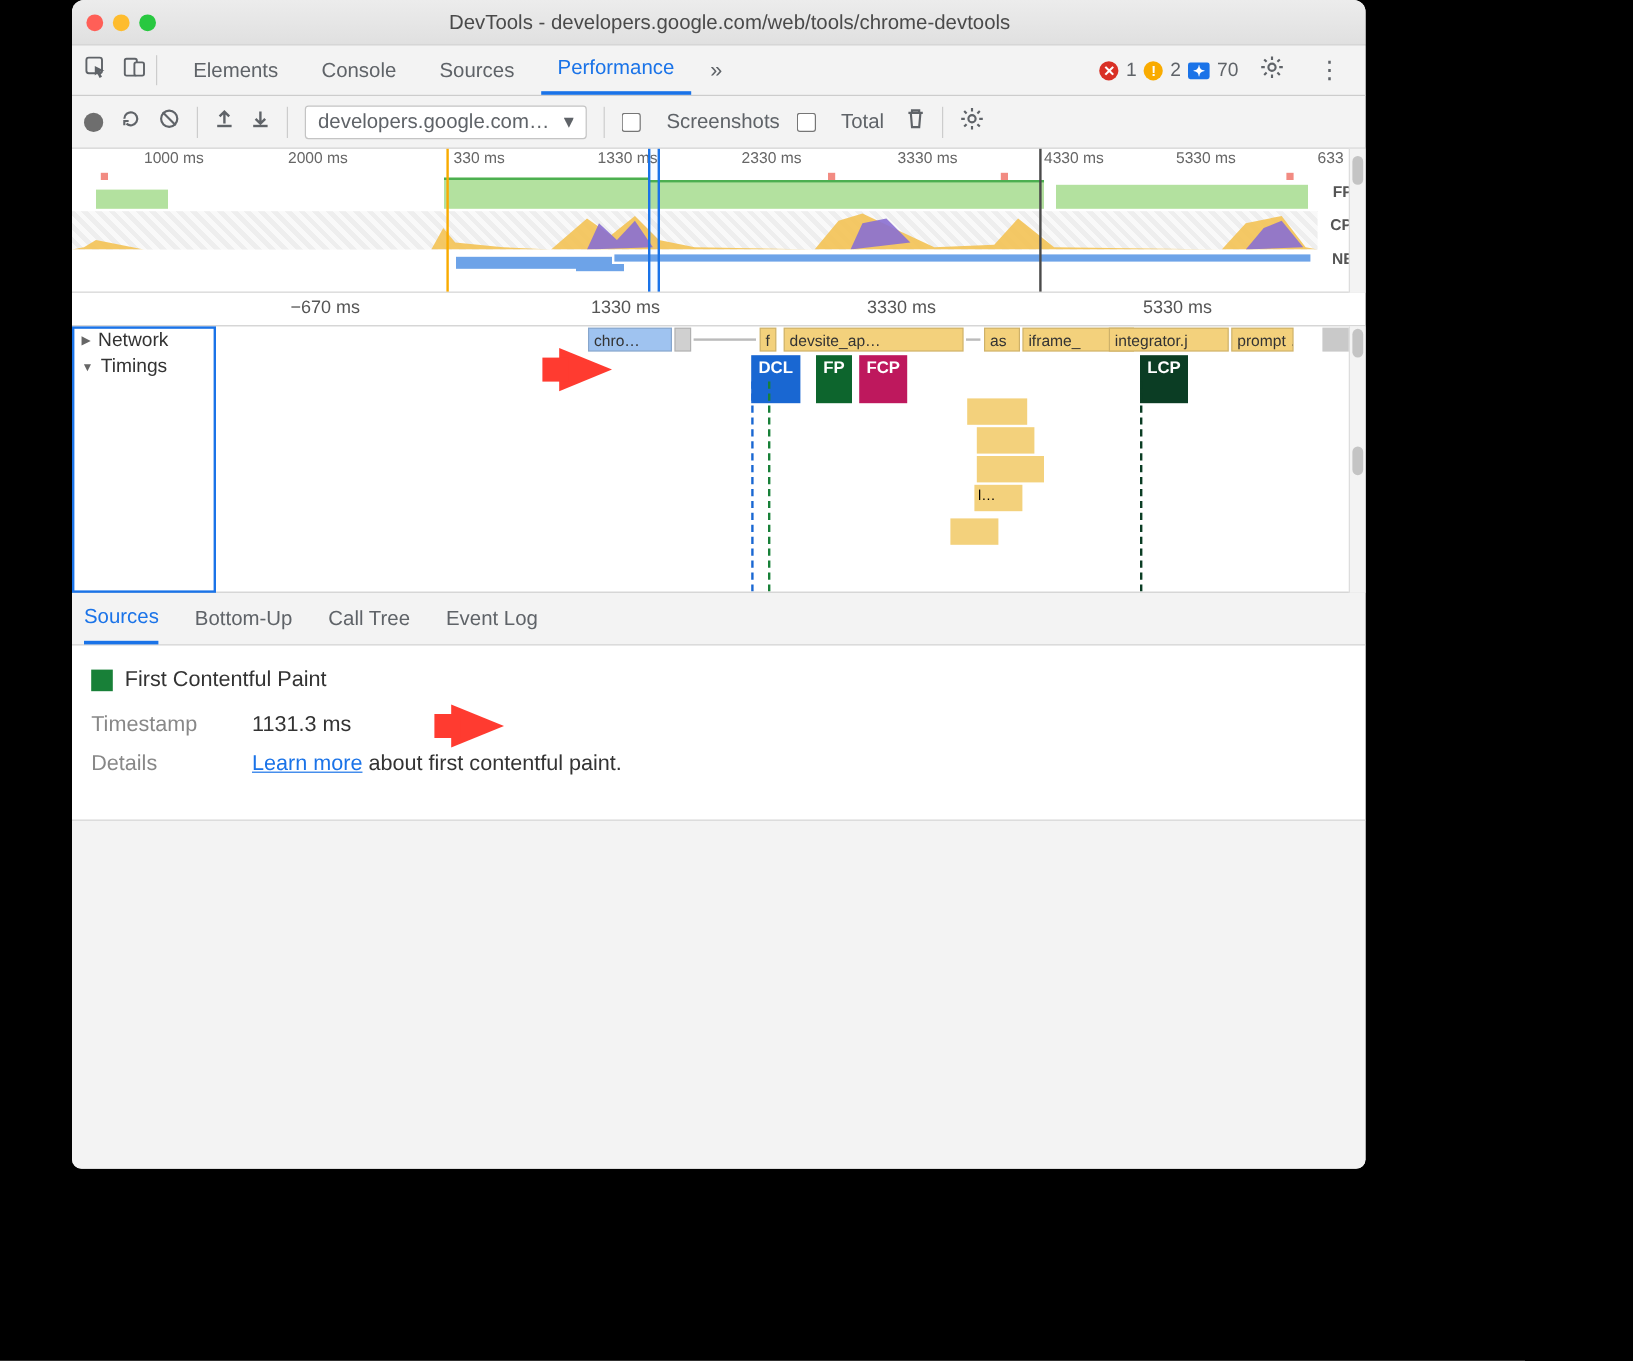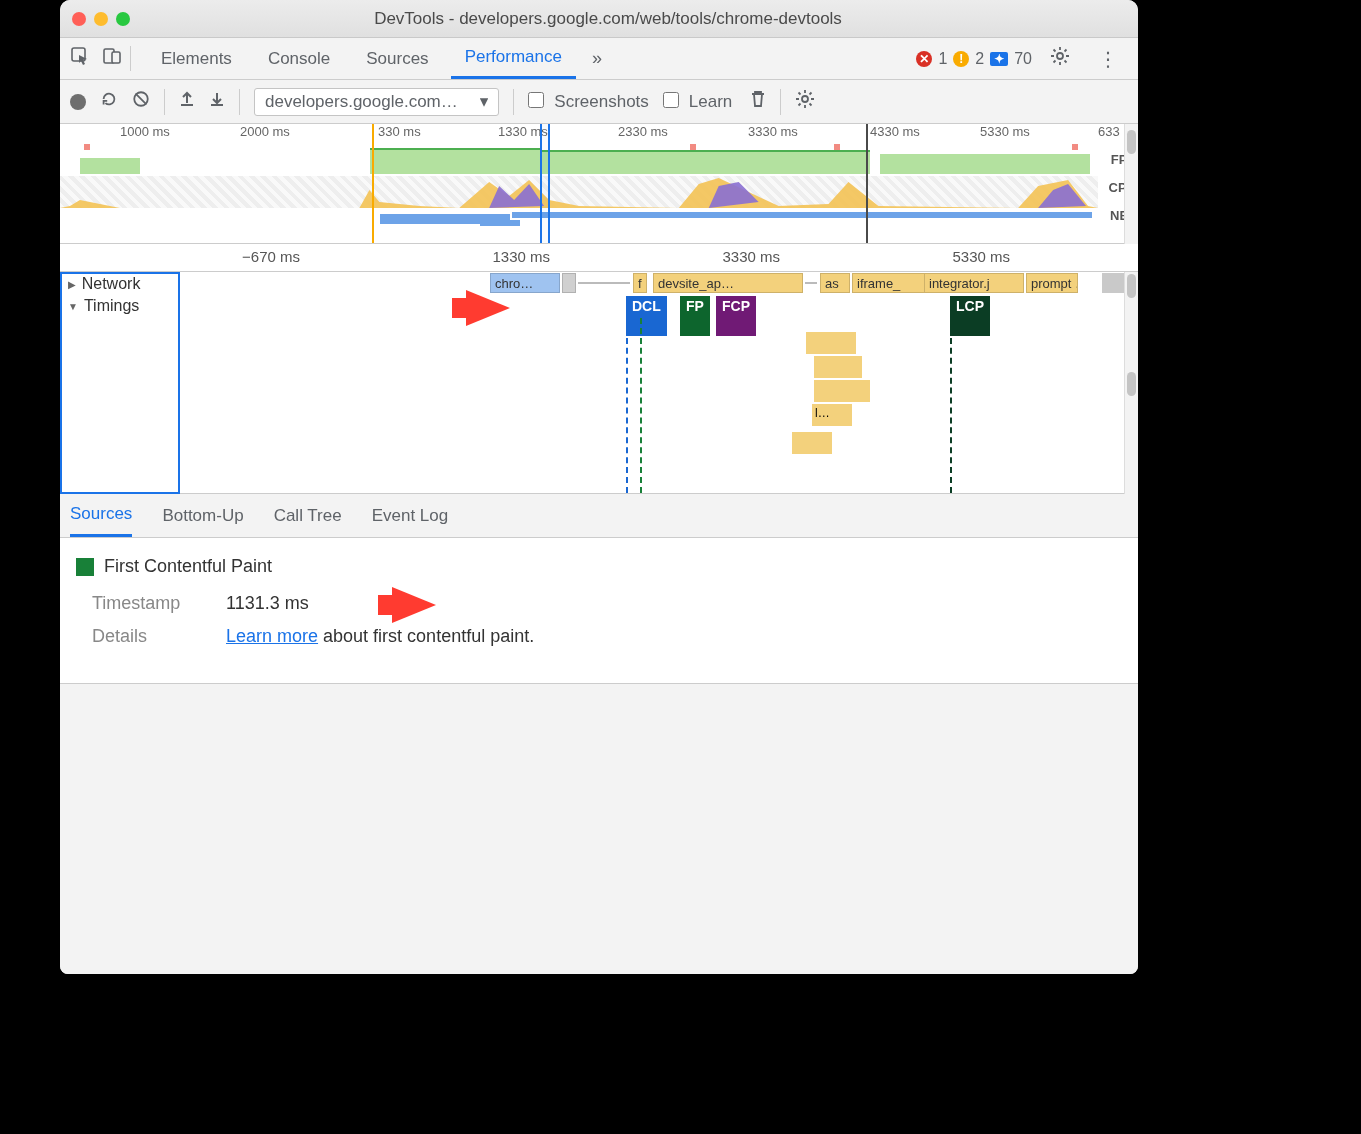--- a/index.html
+++ b/index.html
@@ -36,23 +36,23 @@
 .badge-err{background:#d93025;} .badge-warn{background:#f9ab00; color:#fff;} .badge-info{background:#1a73e8; border-radius:3px;}
 .gear, .kebab { padding:0 10px; color:#5f6368; font-size:20px; cursor:pointer;}
 
 
 .perfbar {
   height:44px; background:#f3f3f3; border-bottom:1px solid #ccc;
   display:flex; align-items:center; padding:0 10px; gap:14px; font-size:17px; color:#5f6368;
 }
 .perfbar .sep { width:1px; height:26px; background:#ccc; }
 .perfbar .rec { width:16px; height:16px; border-radius:50%; background:#6e6e6e;}
-.perfbar .dd { border:1px solid #c4c4c4; background:#fff; height:28px; padding:0 10px; border-radius:3px; display:flex; align-items:center; gap:22px; max-width:260px;}
+.perfbar .dd { border:1px solid #c4c4c4; background:#fff; height:28px; padding:0 10px; border-radius:3px; display:flex; align-items:center; gap:12px; max-width:260px;}
 .perfbar .dd span{ white-space:nowrap; overflow:hidden; text-overflow:ellipsis;}
-.perfbar label { display:flex; gap:10px; }
+.perfbar label { display:flex; align-items:center; gap:21px; }
 .perfbar input[type=checkbox]{ width:16px; height:16px; accent-color:#1a73e8;}
 .iconbtn { cursor:pointer; color:#5f6368; }
 
 
 .overview { position:relative; height:120px; border-bottom:1px solid #ccc; background:#fff; }
 .ov-ticks { position:absolute; top:0; left:0; right:0; height:18px; font-size:13px; color:#666;}
 .ov-ticks span { position:absolute; top:0; }
 .ov-labels { position:absolute; right:2px; top:22px; font-size:13px; font-weight:700; color:#555; text-align:right; line-height:28px;}
 .ov-fps { position:absolute; top:22px; left:0; right:40px; height:28px;}
 .ov-cpu { position:absolute; top:52px; left:0; right:40px; height:32px; background:repeating-linear-gradient(45deg,#f9f9f9,#f9f9f9 4px,#eee 4px,#eee 8px);}
@@ -70,38 +70,38 @@
 .flame-ruler span{position:absolute; top:4px; transform:translateX(-100%);}
 .flame-body { flex:1; position:relative; display:flex;}
 .flame-side { width:120px; flex:none; border-right:1px solid #e0e0e0; font-size:16px; color:#333;}
 .flame-side .row { height:22px; padding:2px 6px 0 8px; display:flex; align-items:center; gap:6px;}
 .flame-side .tri { font-size:10px; color:#666;}
 .flame-main { flex:1; position:relative; overflow:hidden;}
 .seg { position:absolute; height:20px; font-size:13px; color:#333; padding:2px 4px 0 4px; overflow:hidden; white-space:nowrap; border:1px solid rgba(0,0,0,.15); box-sizing:border-box;}
 .seg.net { top:1px; background:#9fc3f0;}
 .seg.res { top:1px; background:#f3d17c;}
 .badge { position:absolute; top:24px; height:40px; padding:2px 6px 0 6px; color:#fff; font-size:14px; font-weight:600;}
-.badge.dcl{background:#1967d2;} .badge.fp{background:#0d652d;} .badge.fcp{background:#701a75;} .badge.lcp{background:#0b3d24;}
+.badge.dcl{background:#1967d2;} .badge.fp{background:#0d652d;} .badge.fcp{background:#be185d;} .badge.lcp{background:#0b3d24;}
 .dashline{position:absolute; top:46px; bottom:0; border-left:2px dashed #1967d2;}
 .taskbar { position:absolute; background:#f3d17c; height:22px; font-size:12px; overflow:hidden; padding:2px 3px 0 3px;}
 .blue-outline{ position:absolute; left:0; top:0; width:120px; height:222px; border:2px solid #1a73e8; pointer-events:none;}
 .arrow { position:absolute; width:0;height:0;}
 .arrow.right { border-top:18px solid transparent; border-bottom:18px solid transparent; border-left:44px solid #ff3b30;}
 .arrow.right::after{content:""; position:absolute; left:-58px; top:-10px; width:22px; height:20px; background:#ff3b30;}
 
 
 .dtabs { height:44px; background:#f3f3f3; border-bottom:1px solid #ccc; display:flex; align-items:center; font-size:17px; color:#5f6368; padding:0 10px; gap:30px;}
 .dtabs .dt { height:100%; display:flex; align-items:center; cursor:pointer;}
 .dtabs .dt.active{ color:#1a73e8; border-bottom:3px solid #1a73e8; font-weight:500;}
 
 
 .summary { background:#fff; flex:none; padding:18px 16px 24px 16px; font-size:18px; color:#333; border-bottom:1px solid #ccc;}
 .summary .head{ display:flex; align-items:center; gap:10px; margin-bottom:16px;}
 .summary .sq{ width:18px; height:18px; background:#188038;}
-.summary .row{ display:flex; align-items:flex-start; gap:24px; margin:12px 16px; position:relative;}
+.summary .row{ display:flex; align-items:flex-start; gap:24px; margin:12px 0; position:relative;}
 .summary .lbl{ color:#888; width:110px;}
 .summary a{ color:#1a73e8; text-decoration:underline; cursor:pointer;}
 
 
 .spacer { flex:1; background:#f3f3f3;}
 .footer { height:42px; background:#f3f3f3; border-top:1px solid #ccc; display:flex; align-items:center; padding:0 14px; font-size:17px; color:#5f6368;}
 .footer a{ color:#5f6368; text-decoration:underline; margin-left:8px; cursor:pointer;}
 
 
 .vscroll { position:absolute; right:0; width:14px; background:#f3f3f3; border-left:1px solid #ddd;}
@@ -193,21 +193,21 @@
       <span>developers.google.com…</span>
       <span style="color:#5f6368;">▾</span>
     </div>
     <div class="sep"></div>
     <label>
       <input type="checkbox" style="">
       <span>Screenshots</span>
     </label>
     <label>
       <input type="checkbox" style="">
-      <span>Learn</span>
+      <span>Total</span>
     </label>
     <span class="iconbtn" style="margin-left:4px;">
       <svg width="16" height="20" viewBox="0 0 16 20">
           <path d="M2 5h12M5 5V3h6v2M4 5l1 12h6l1-12" fill="none" stroke="#5f6368" stroke-width="1.8"></path>
         </svg>
     </span>
     <div class="sep"></div>
     <span class="iconbtn">
       <svg width="20" height="20" viewBox="0 0 20 20">
           <circle cx="10" cy="10" r="3" fill="none" stroke="#5f6368" stroke-width="1.8"></circle>

